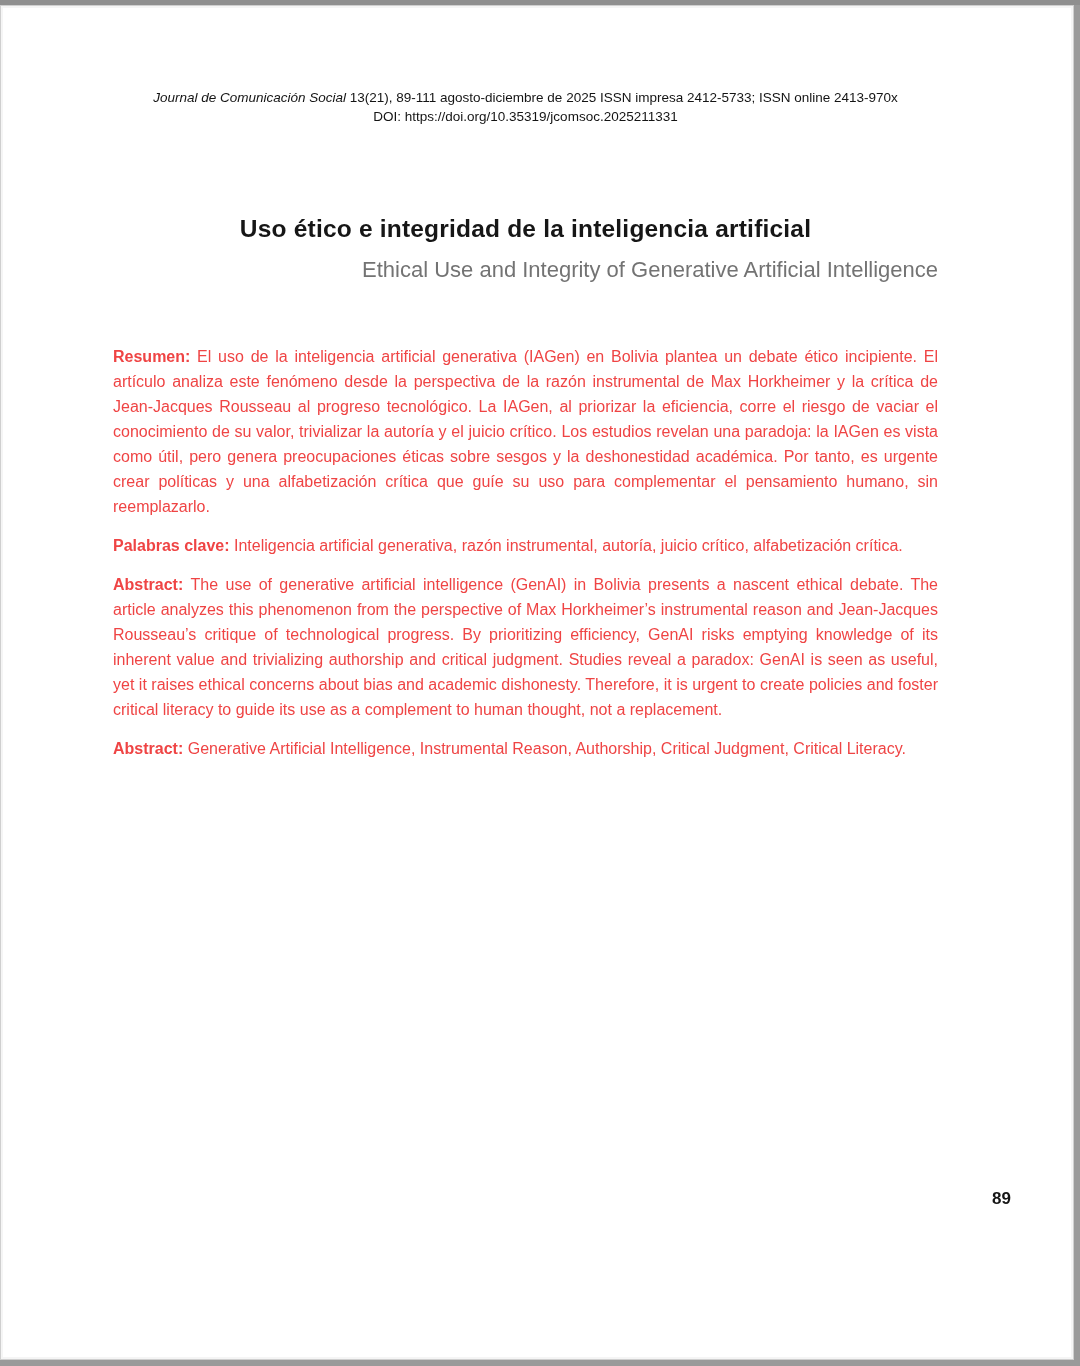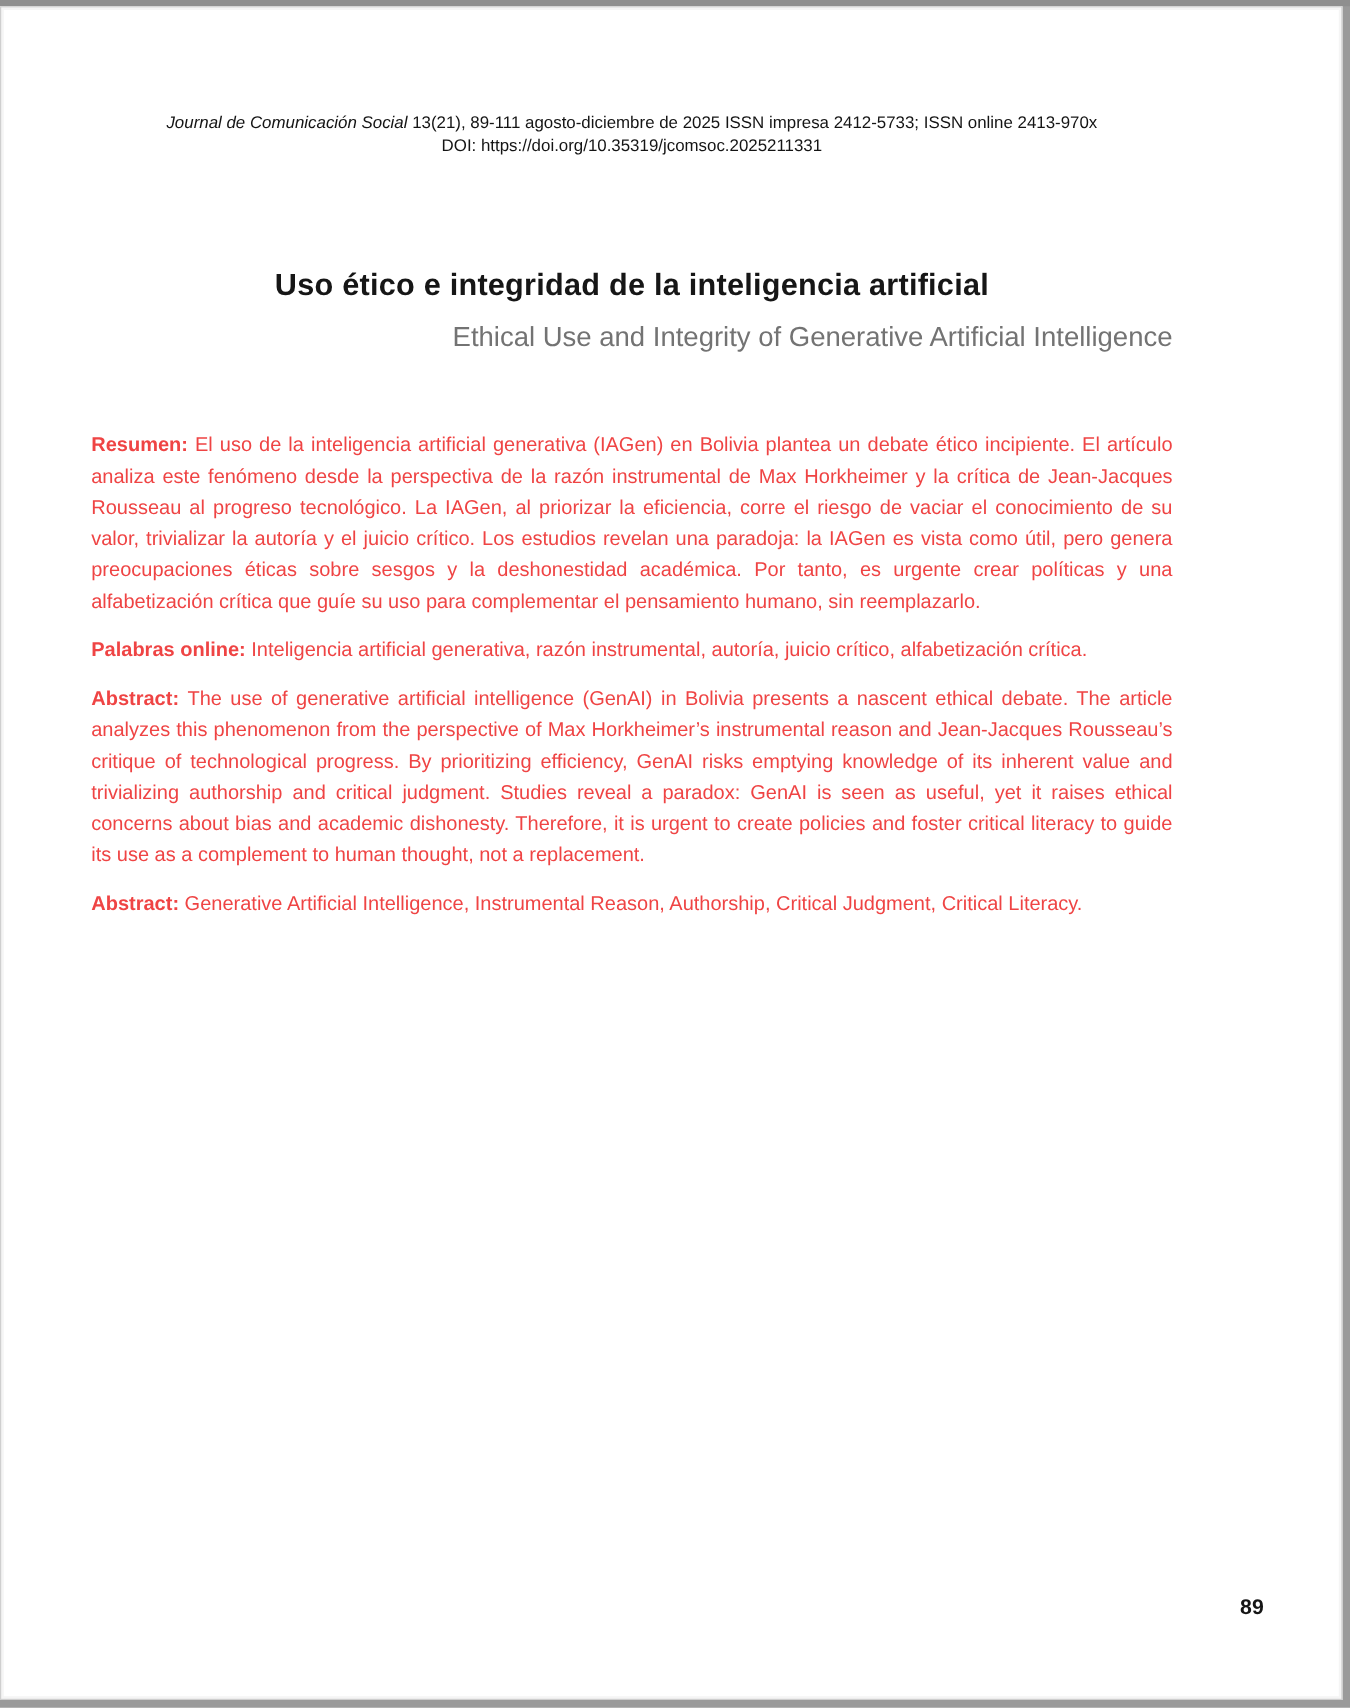--- a/index.html
+++ b/index.html
@@ -20,21 +20,21 @@
   .page {
     position: relative;
     box-sizing: border-box;
     width: 1074px;
     height: 1355px;
     background: #ffffff;
     border: 1px solid #cfcfcf;
     box-shadow: 0 0 0 2px #f5f5f5 inset;
   }
   .content {
-    padding: 0 135px 0 72px;
+    padding: 0 135px 0 112px;
     margin-top: 18px;
   }
   .journal-header {
     margin-top: 82px;
     text-align: center;
   }
   .hline {
     margin: 0;
     font-size: 13.5px;
     line-height: 19px;
@@ -85,21 +85,21 @@
     font-size: 16px;
     line-height: 25px;
     text-align: justify;
     color: #ef4444;
   }
   .body-par.first { margin-top: 60px; }
   .plabel { font-weight: bold; }
   .page-number {
     position: absolute;
     right: 62px;
-    top: 1270px;
+    top: 1183px;
     font-size: 17px;
     font-weight: bold;
     color: #161616;
   }
 </style>
 </head>
 <body>
 
 <div class="topbar"></div>
 
@@ -115,21 +115,21 @@
         <span class="tline">Uso ético e integridad de la inteligencia artificial</span>
       </h1>
 
     <h2 class="title-en">
         <span class="tline">Ethical Use and Integrity of Generative Artificial Intelligence</span>
       </h2>
 
 
     <p class="body-par first"><span class="plabel">Resumen: </span><span>El uso de la inteligencia artificial generativa (IAGen) en Bolivia plantea un debate ético incipiente. El artículo analiza este fenómeno desde la perspectiva de la razón instrumental de Max Horkheimer y la crítica de Jean-Jacques Rousseau al progreso tecnológico. La IAGen, al priorizar la eficiencia, corre el riesgo de vaciar el conocimiento de su valor, trivializar la autoría y el juicio crítico. Los estudios revelan una paradoja: la IAGen es vista como útil, pero genera preocupaciones éticas sobre sesgos y la deshonestidad académica. Por tanto, es urgente crear políticas y una alfabetización crítica que guíe su uso para complementar el pensamiento humano, sin reemplazarlo.</span></p>
 
-    <p class="body-par"><span class="plabel">Palabras online: </span><span>Inteligencia artificial generativa, razón instrumental, autoría, juicio crítico, alfabetización crítica.</span></p>
+    <p class="body-par"><span class="plabel">Palabras clave: </span><span>Inteligencia artificial generativa, razón instrumental, autoría, juicio crítico, alfabetización crítica.</span></p>
 
     <p class="body-par"><span class="plabel">Abstract: </span><span>The use of generative artificial intelligence (GenAI) in Bolivia presents a nascent ethical debate. The article analyzes this phenomenon from the perspective of Max Horkheimer’s instrumental reason and Jean-Jacques Rousseau’s critique of technological progress. By prioritizing efficiency, GenAI risks emptying knowledge of its inherent value and trivializing authorship and critical judgment. Studies reveal a paradox: GenAI is seen as useful, yet it raises ethical concerns about bias and academic dishonesty. Therefore, it is urgent to create policies and foster critical literacy to guide its use as a complement to human thought, not a replacement.</span></p>
 
     <p class="body-par"><span class="plabel">Abstract: </span><span>Generative Artificial Intelligence, Instrumental Reason, Authorship, Critical Judgment, Critical Literacy.</span></p>
 
   </div>
 
   <div class="page-number">89</div>
 </div>
 

